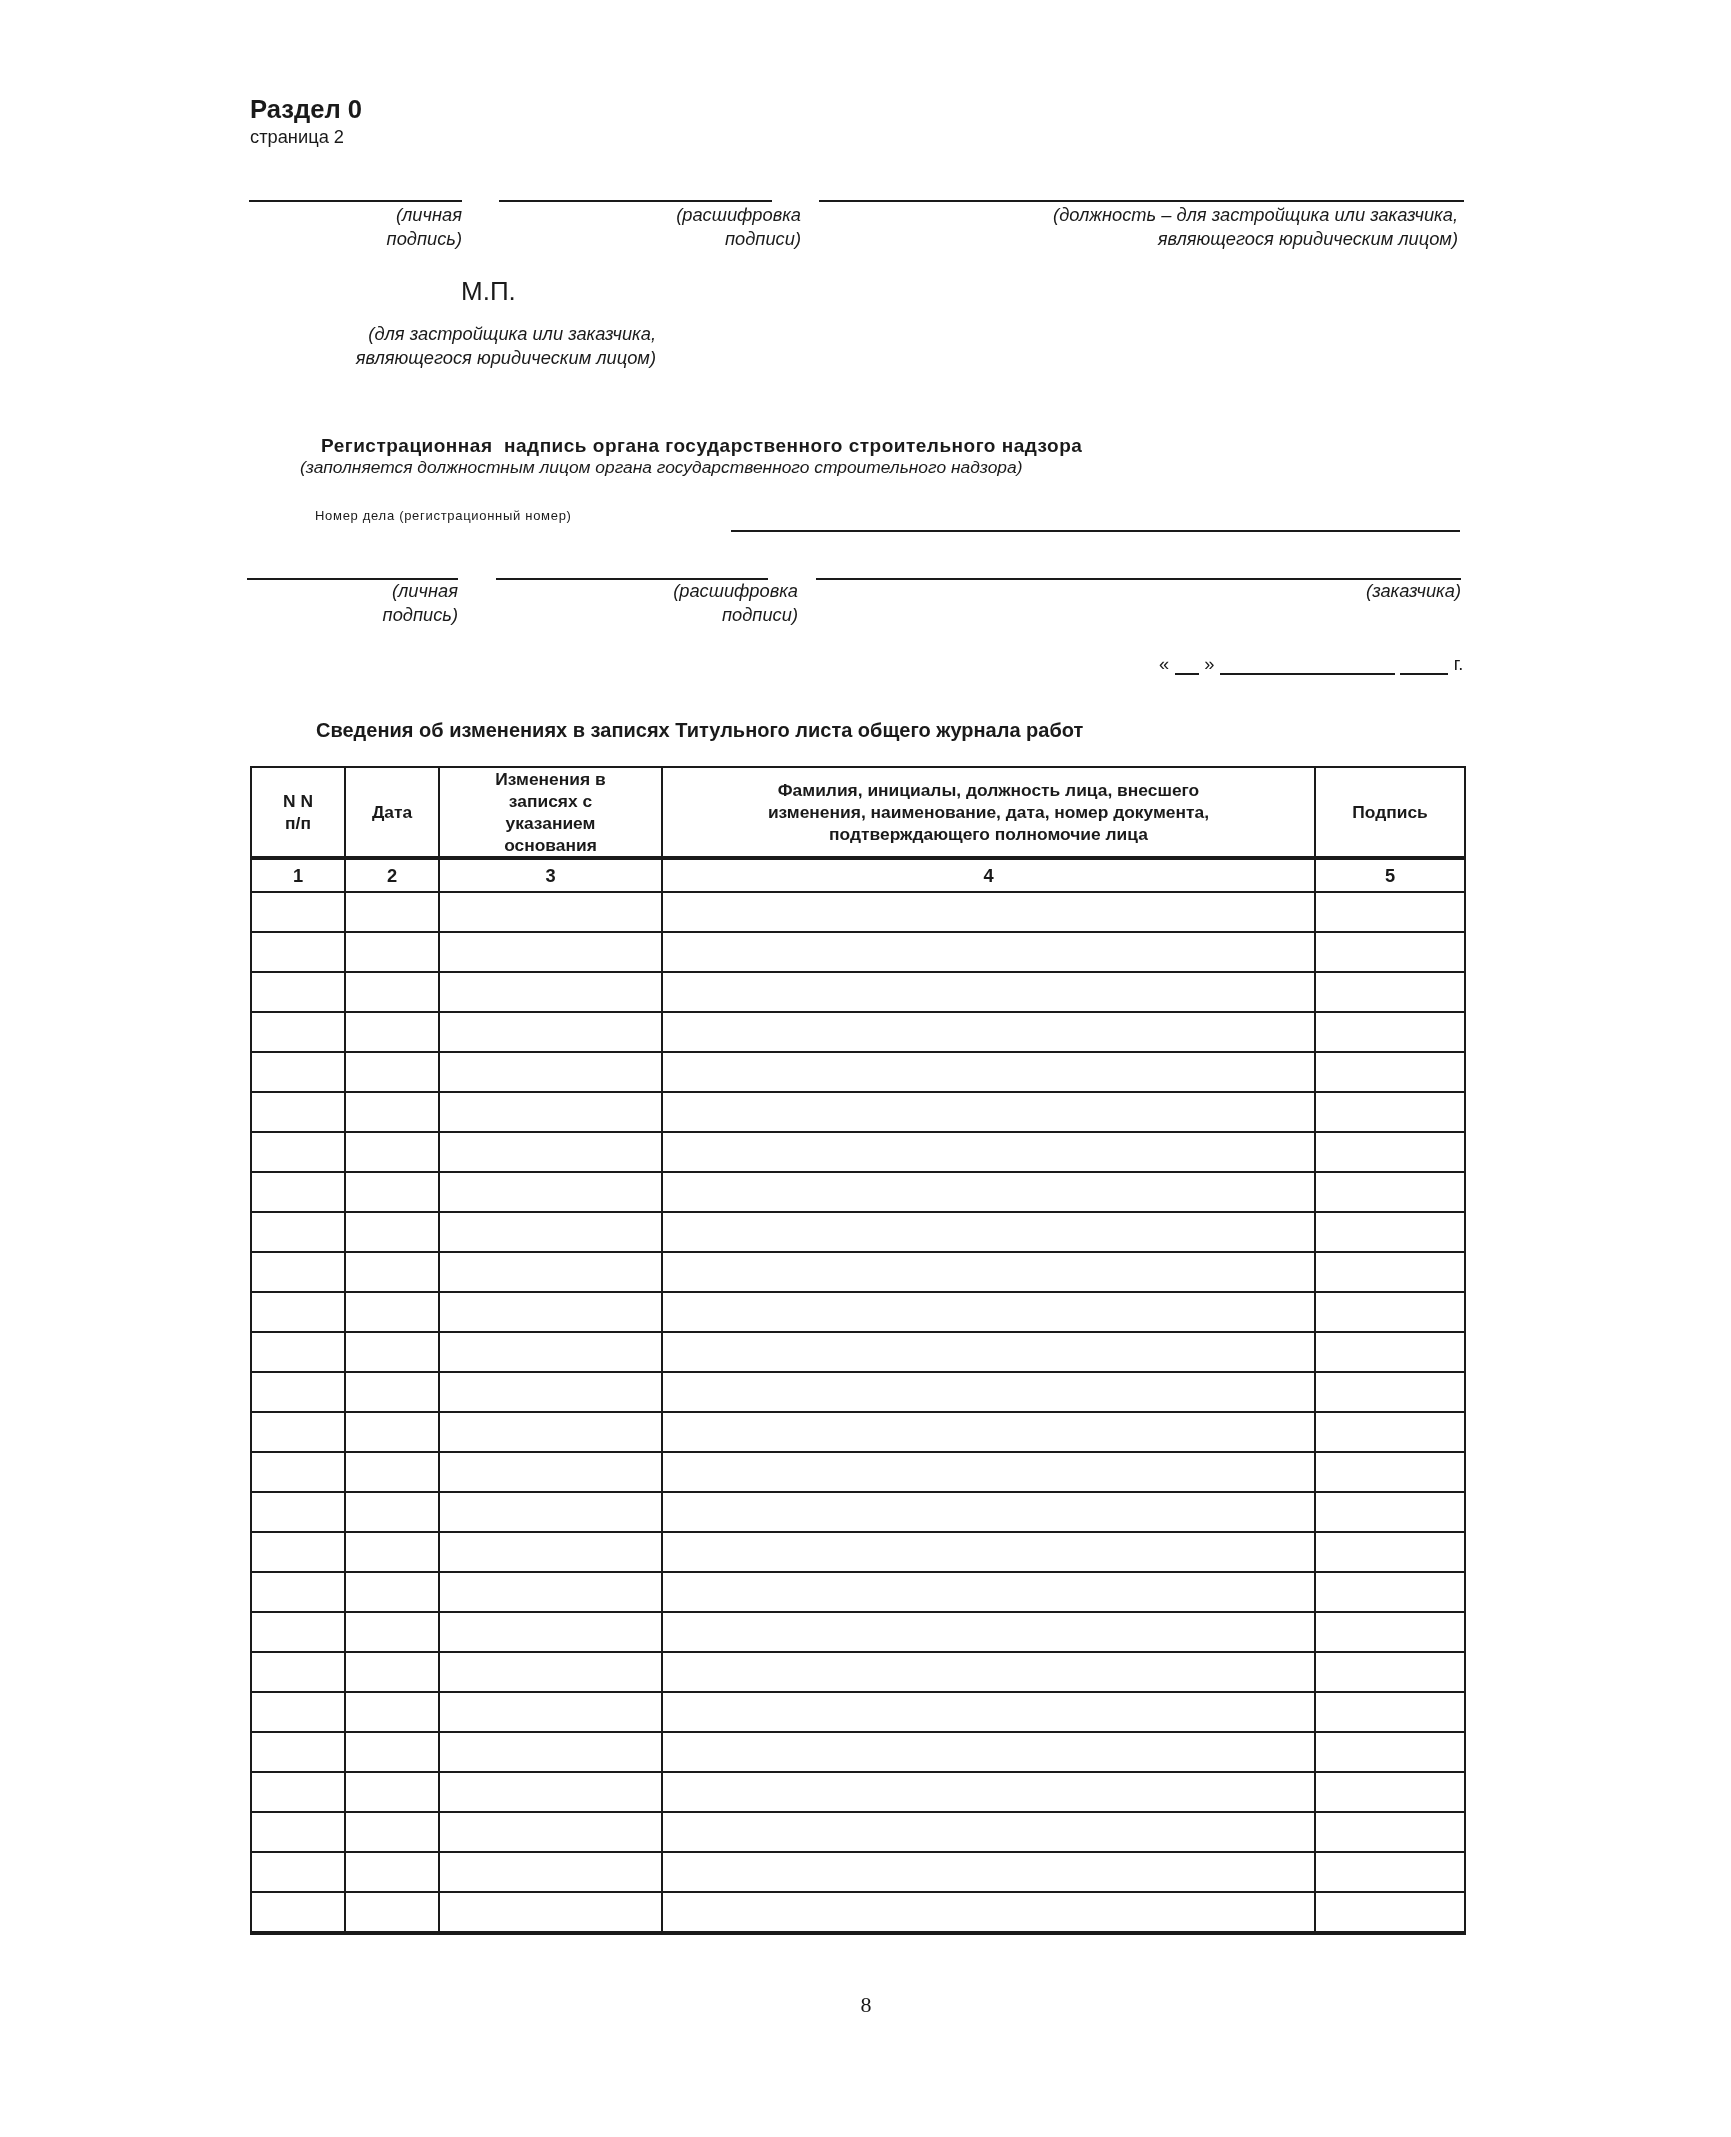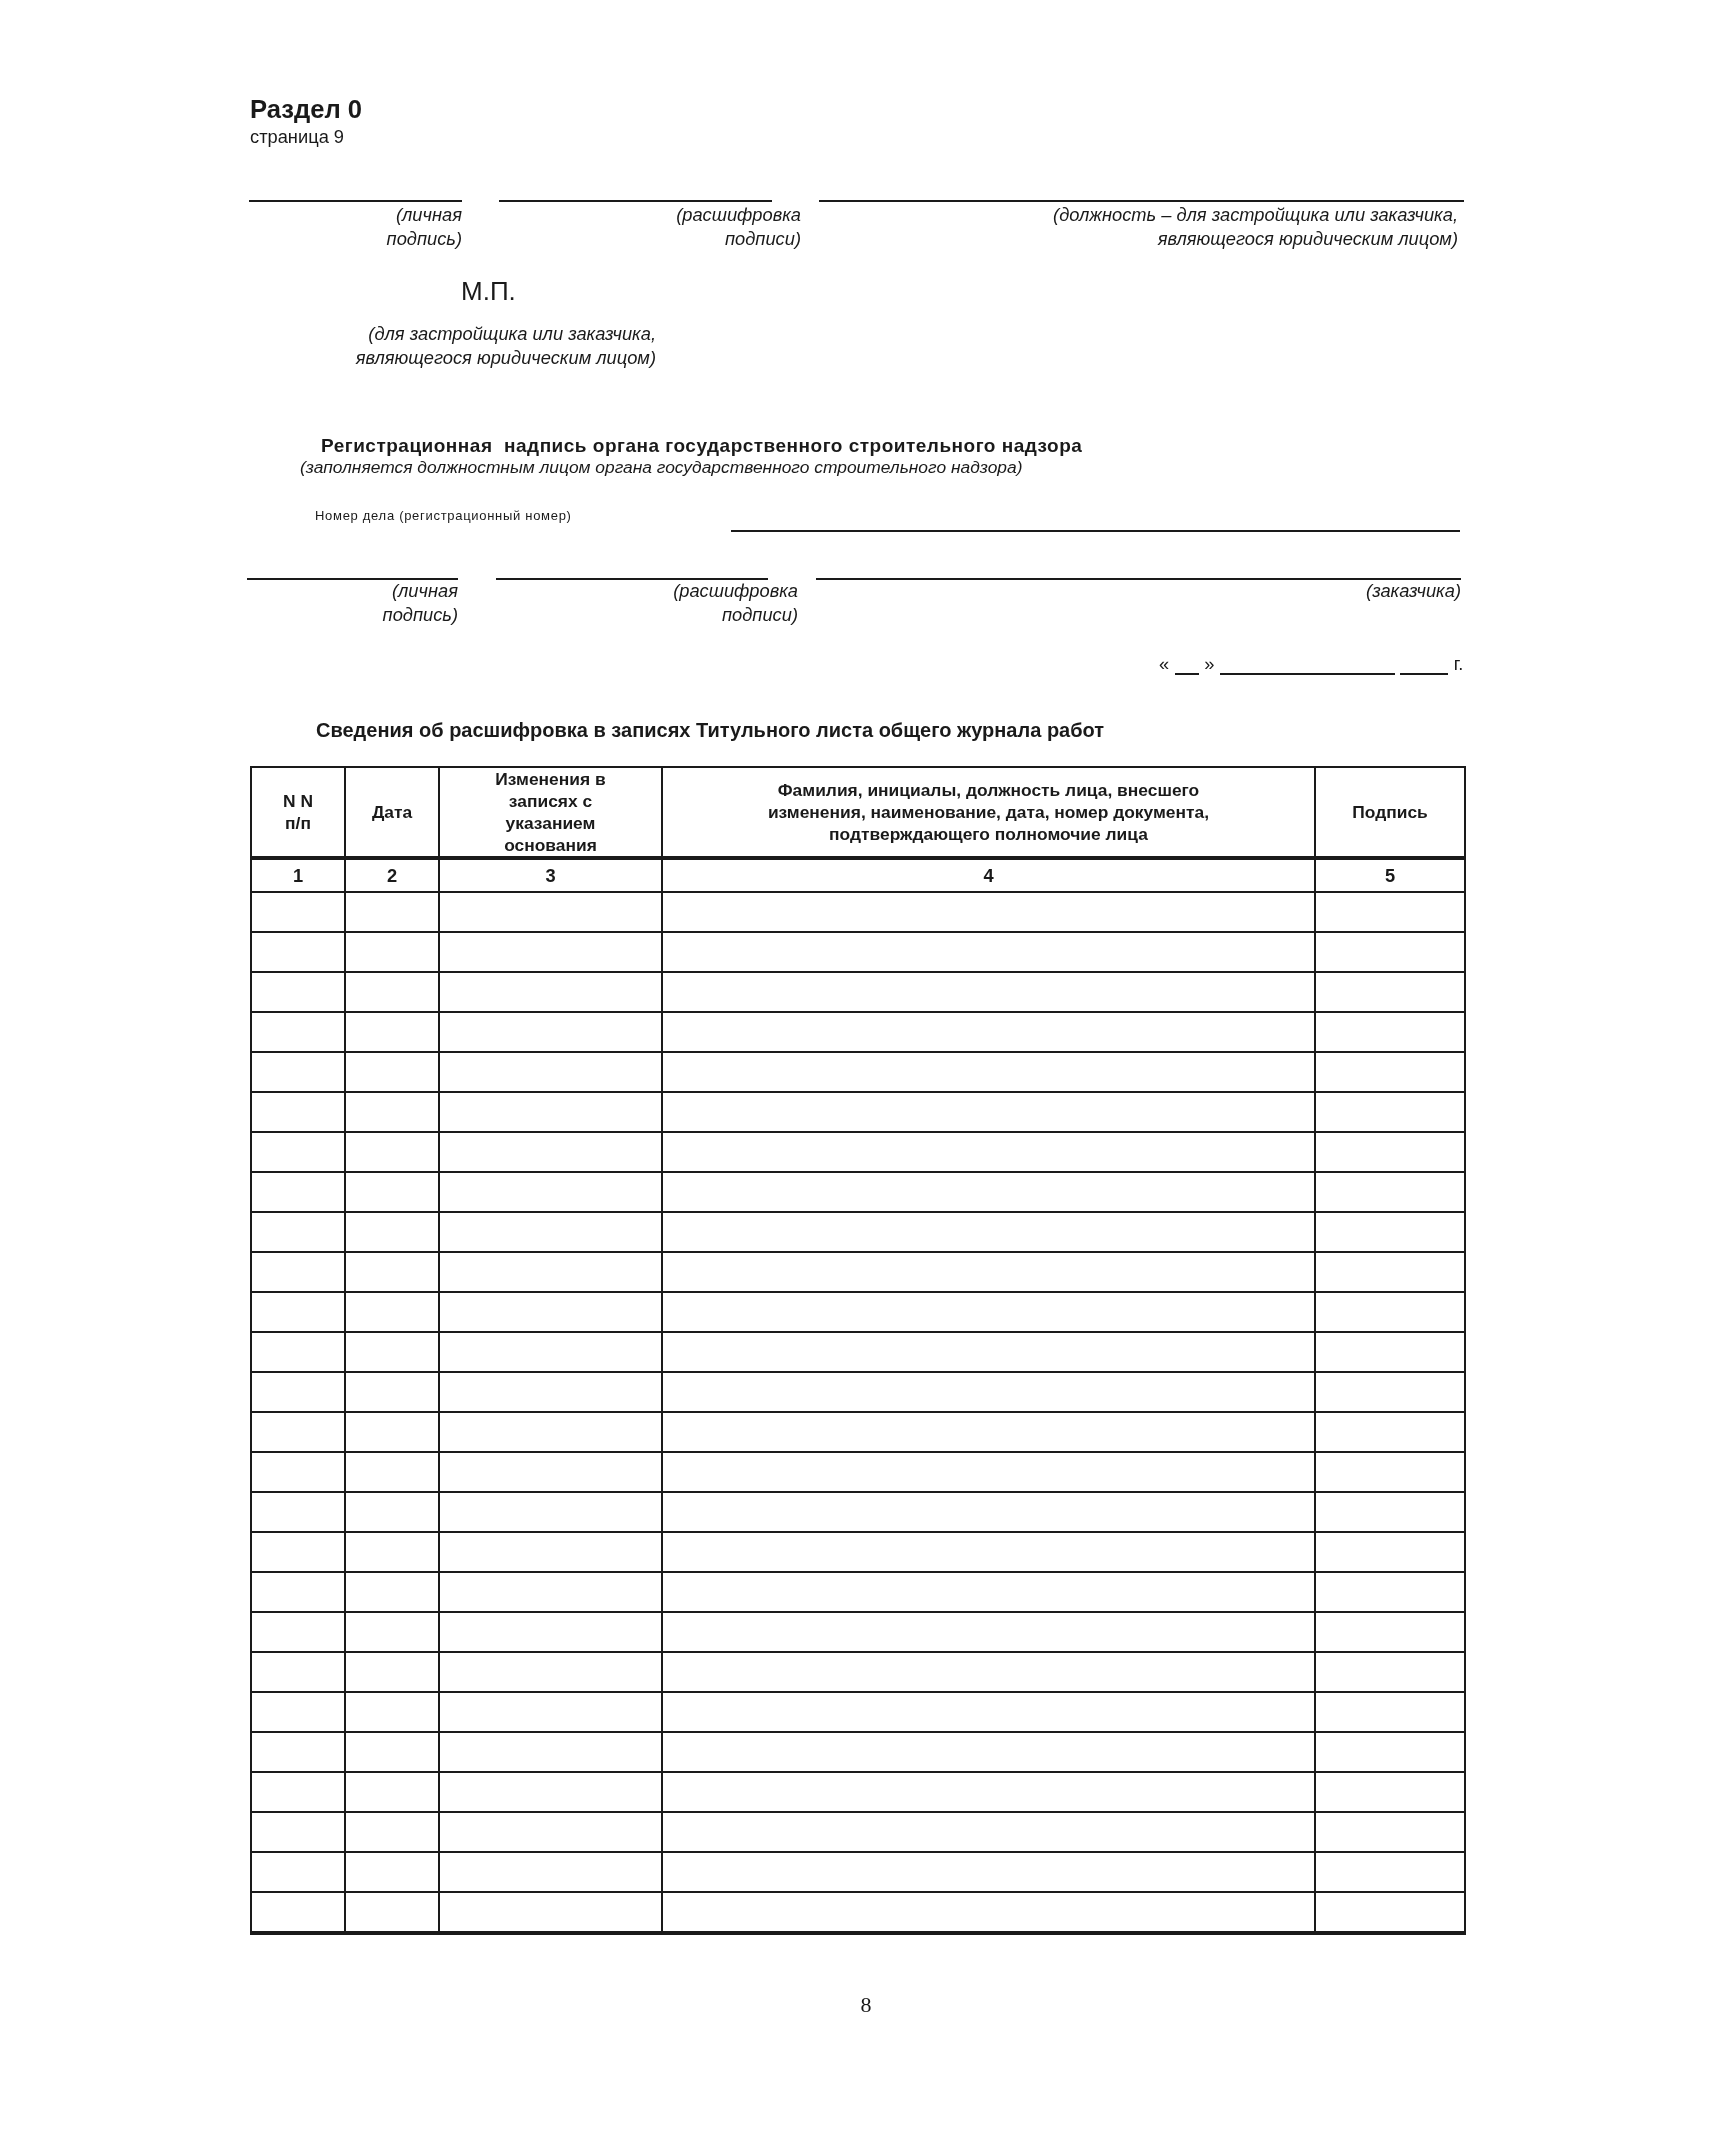--- a/index.html
+++ b/index.html
@@ -24,21 +24,21 @@
   table.journal tr.nums td { height:31px; font-size:18.3px; border-top-width:4.6px; }
   table.journal tr.row td { height:38px; font-weight:normal; }
   table.journal tr.row td:nth-child(4), table.journal tr.row td:nth-child(5) { border-left-width:1.8px; }
   table.journal tr:last-child td { border-bottom-width:4.6px; }
   .page-num { left:0; width:1732px; top:1992px; text-align:center; font-family:"Liberation Serif", serif; font-size:22px; }
 </style>
 </head>
 <body>
 
 <div class="abs section-title">Раздел 0</div>
-<div class="abs page-sub">страница 9</div>
+<div class="abs page-sub">страница 2</div>
 
 <div class="line" style="left:249px; top:200px; width:213px;"></div>
 <div class="line" style="left:499px; top:200px; width:273px;"></div>
 <div class="line" style="left:819px; top:200px; width:645px;"></div>
 <div class="cap" style="left:249px; top:203px; width:213px;">
   <div>(личная</div>
   <div>подпись)</div>
 </div>
 <div class="cap" style="left:499px; top:203px; width:302px;">
   <div>(расшифровка</div>
@@ -76,21 +76,21 @@
 
 <div class="abs date-line">
   <span>«</span>
   <span class="u" style="width:24px;"></span>
   <span>»</span>
   <span class="u" style="width:175px;"></span>
   <span class="u" style="width:48px;"></span>
   <span>г.</span>
 </div>
 
-<div class="abs table-title">Сведения об расшифровка в записях Титульного листа общего журнала работ</div>
+<div class="abs table-title">Сведения об изменениях в записях Титульного листа общего журнала работ</div>
 <table class="journal">
   <colgroup>
     <col style="width:94px">
       <col style="width:94px">
       <col style="width:223px">
       <col style="width:653px">
       <col style="width:150px">
   </colgroup>
   <thead>
     <tr>

